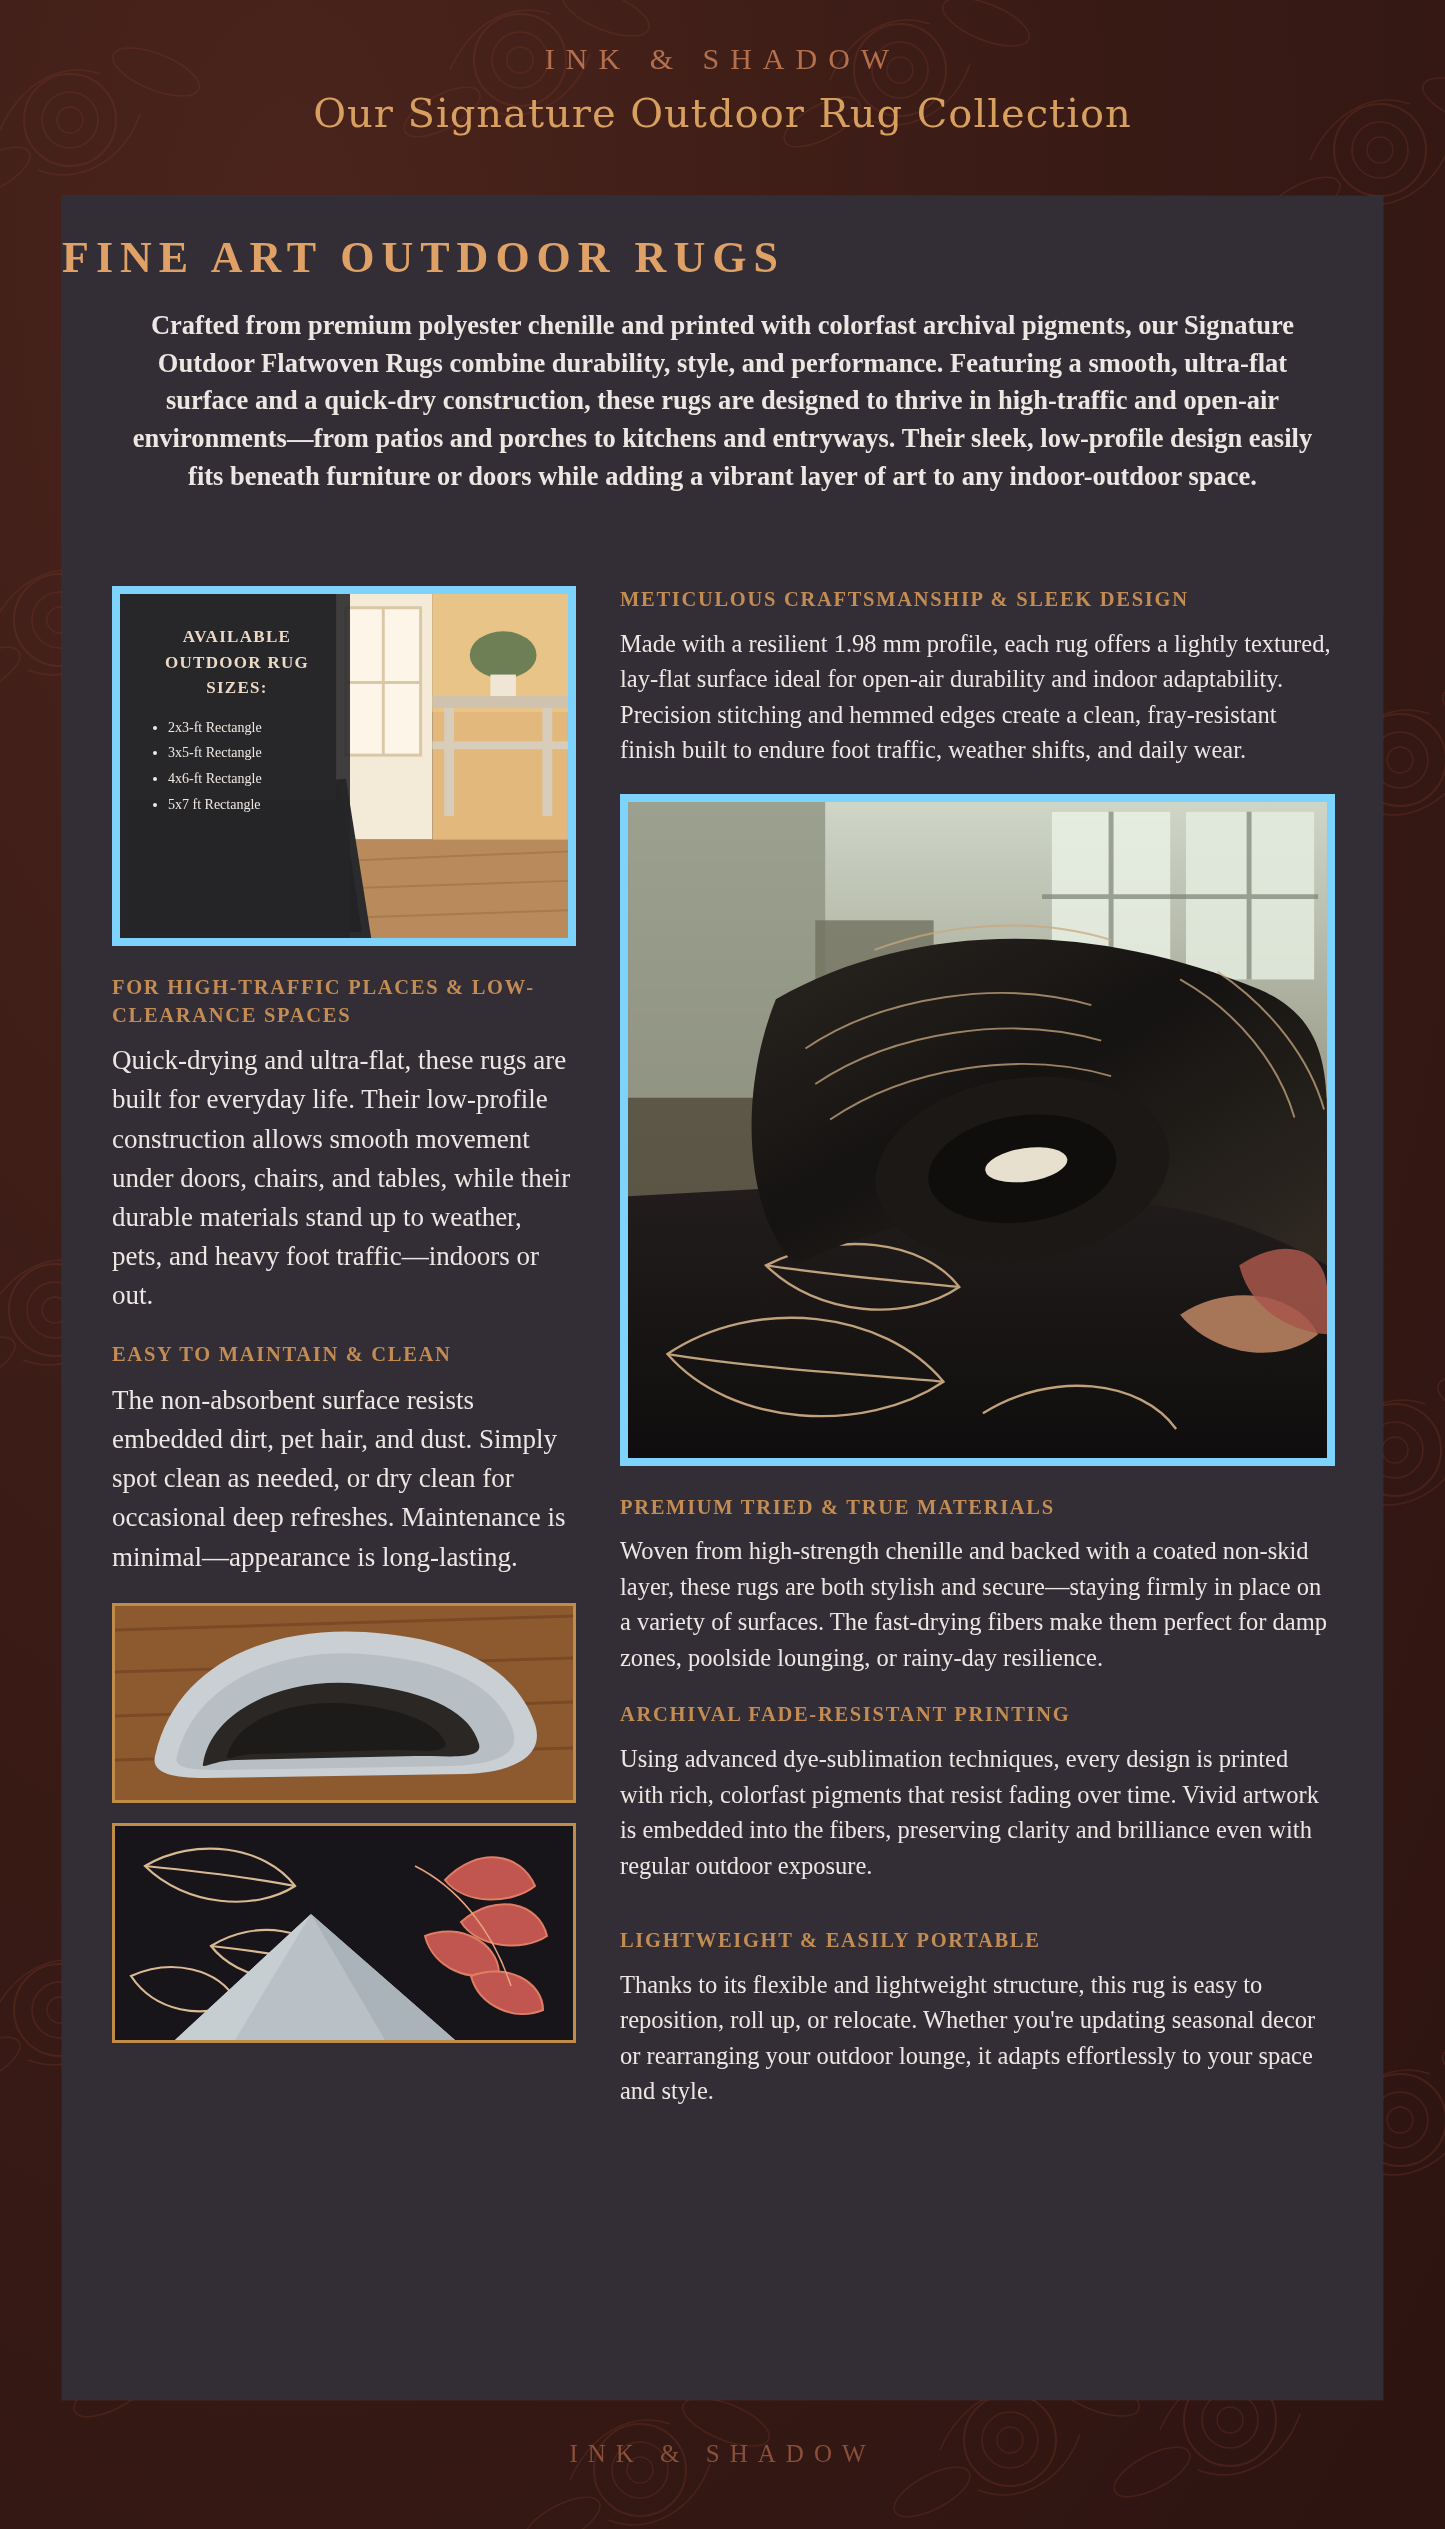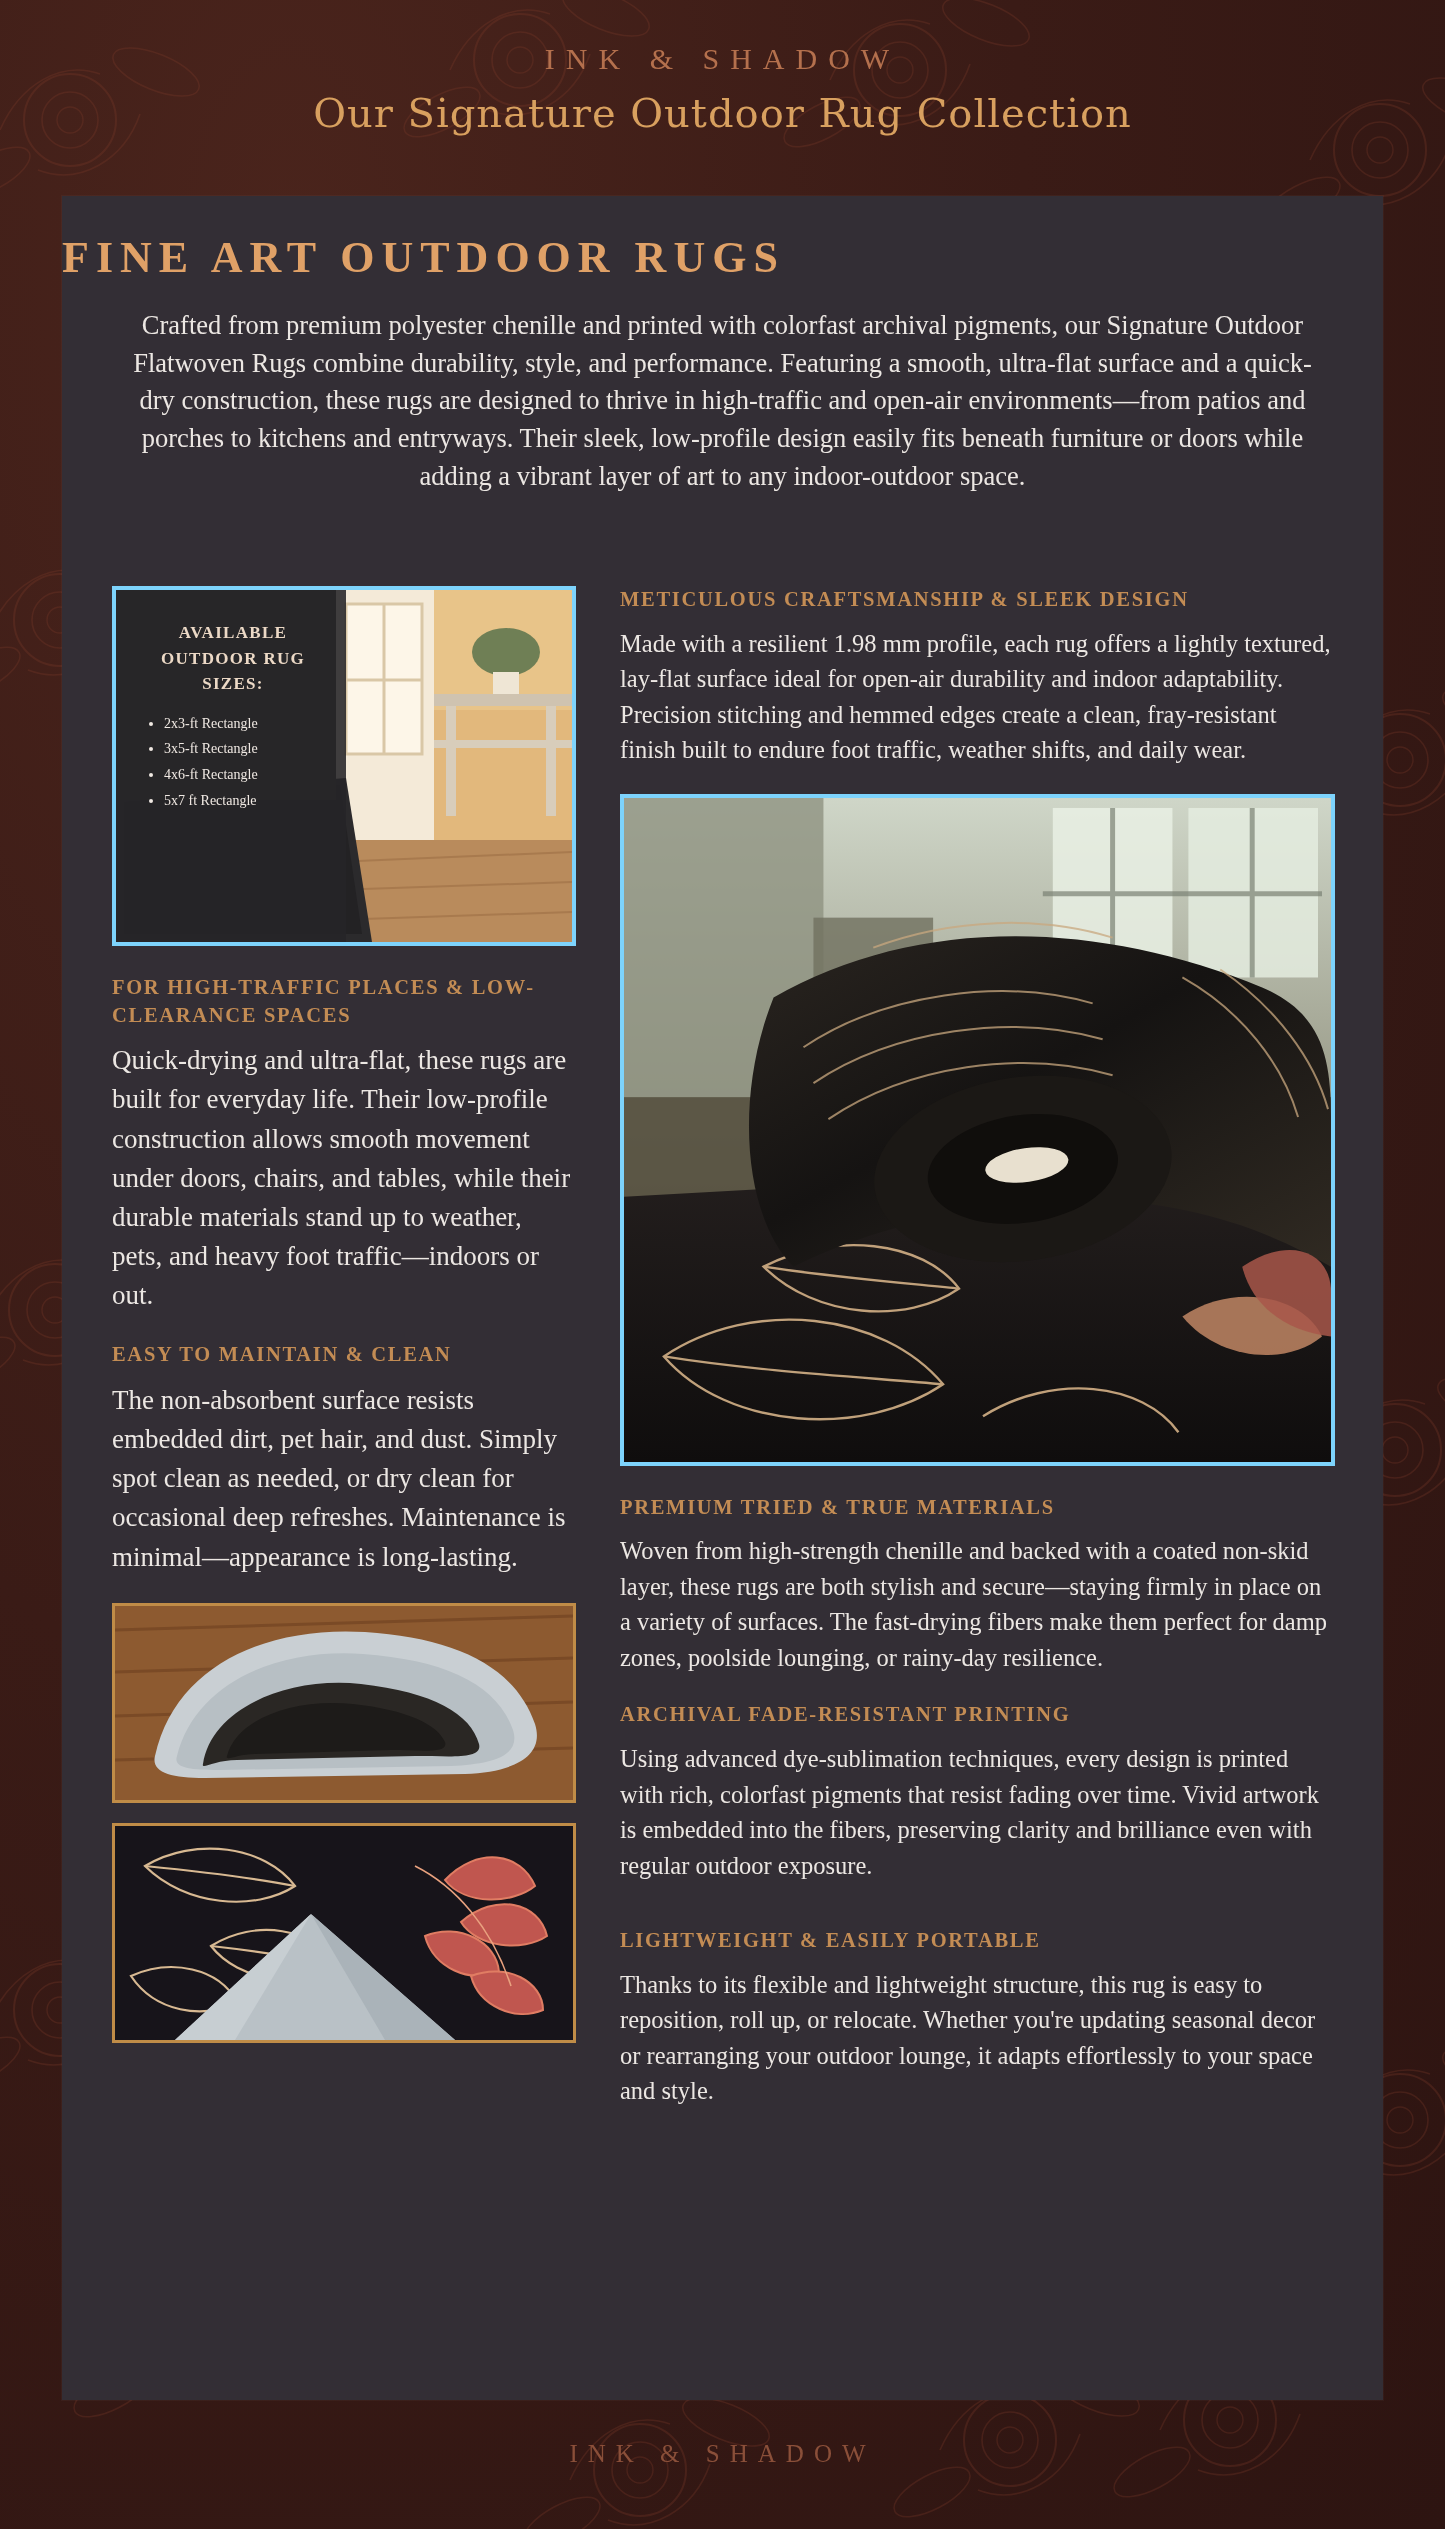--- a/index.html
+++ b/index.html
@@ -65,36 +65,37 @@
     font-family: "Liberation Serif", serif;
   }
 
   .intro {
     margin: 24px auto 0;
     width: 1190px;
     text-align: center;
     color: #ece7e3;
     font-size: 26.5px;
     line-height: 1.42;
+    font-weight: bold;
   }
 
   
   .content {
     position: absolute;
     top: 390px;
     left: 0; right: 0;
     padding: 0 50px;
   }
 
   .col-left  { position: absolute; left: 50px;  top: 0;  width: 464px; }
   .col-right { position: absolute; left: 558px; top: 0;  width: 715px; }
 
   
   .frame { display: block; position: relative; overflow: hidden; }
-  .frame-pink { border: 4px solid #7dd3fc; }
+  .frame-pink { border: 8px solid #7dd3fc; }
   .frame-gold { border: 3px solid #c08c47; }
 
   
   .img-sizes { width: 464px; height: 360px; }
   .img-sizes .scene { position: absolute; inset: 0; }
   .sizes-overlay {
     position: absolute;
     left: 0; top: 0;
     width: 230px; height: 100%;
     background: rgba(38,36,40,0.88);

